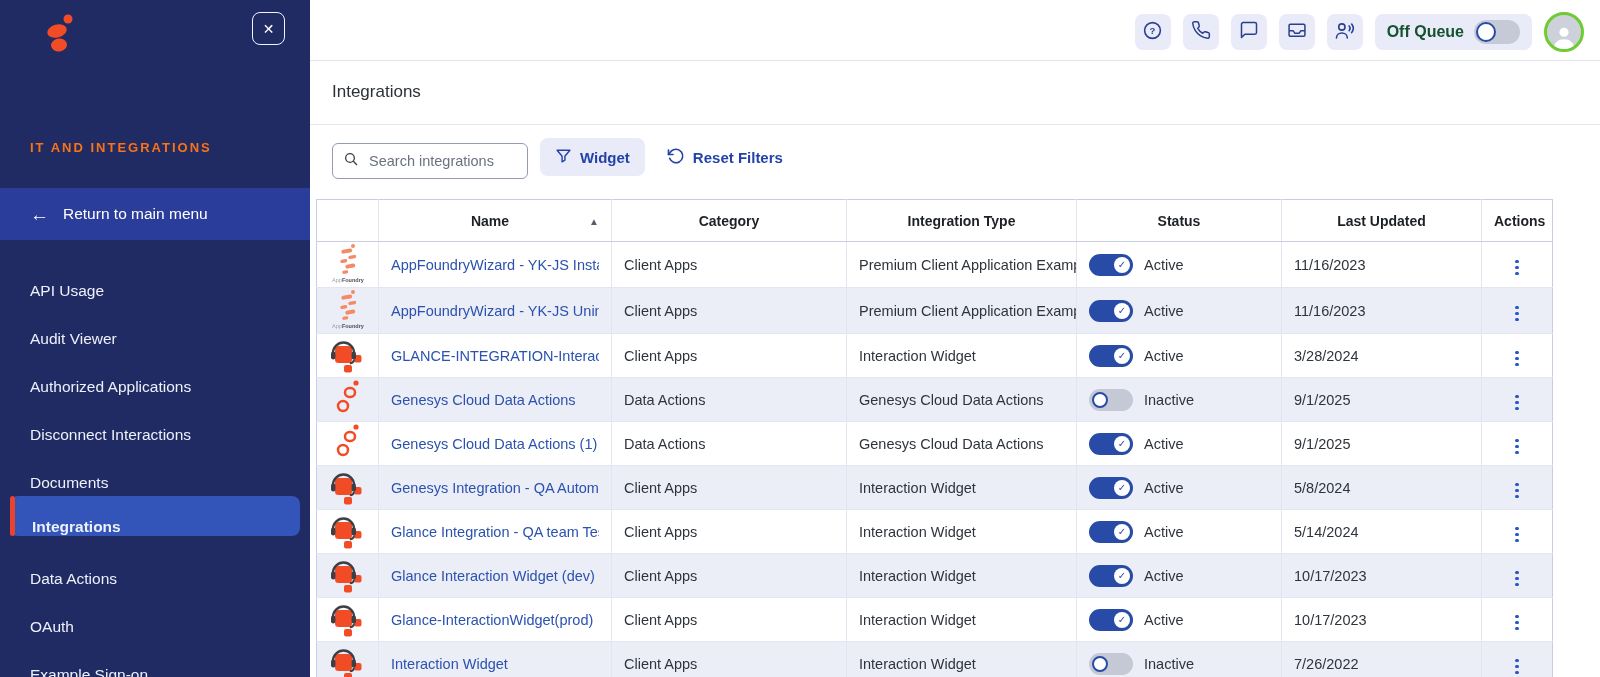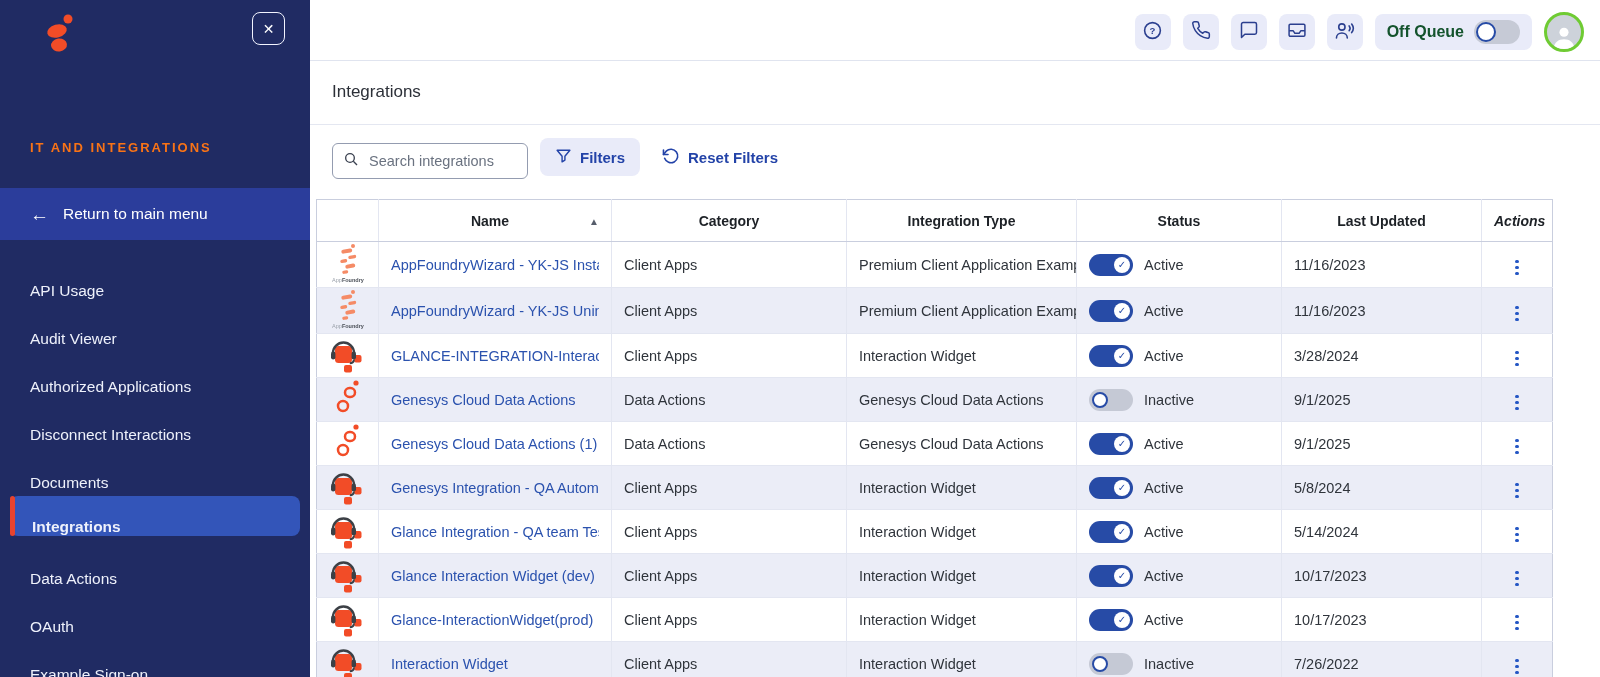--- a/index.html
+++ b/index.html
@@ -48,21 +48,21 @@
     font-size:15px;font-weight:bold;color:#2343a8;cursor:pointer;margin-left:12px;}
   .btn-link{display:flex;align-items:center;gap:8px;height:38px;padding:0 12px;font-size:15px;font-weight:bold;color:#2343a8;cursor:pointer;margin-left:10px;}
   .btn-add{margin-left:auto;margin-right:48px;height:37px;display:flex;align-items:center;background:#e9ebf9;border-radius:8px;
     padding:0 17px;font-size:15px;font-weight:bold;color:#2343a8;cursor:pointer;}
 
   
   .table-wrap{position:absolute;left:6px;top:199px;width:1236px;}
   table{border-collapse:collapse;table-layout:fixed;width:1236px;border:1px solid #c9cede;}
   th{height:42px;font-size:14px;font-weight:bold;color:#1d2126;text-align:center;padding:0 12px;background:#fff;
      border-bottom:1px solid #c9cede;border-right:1px solid #e3e6f1;box-sizing:border-box;}
-  th:last-child,td:last-child{border-right:none;font-style:italic;}
+  th:last-child,td:last-child{border-right:none;}
   td{height:44px;padding:0 12px;font-size:14.5px;color:#2f343b;border-right:1px solid #e3e6f1;border-top:1px solid #e3e6f1;box-sizing:border-box;overflow:hidden;white-space:nowrap;}
   tbody tr:nth-child(even){background:#ebedf7;}
   .sort-arrow{float:right;color:#565d6b;font-size:10px;margin-top:3px;}
   td.icon-cell{text-align:center;padding:0 4px;}
   a.int-link{color:#2b52ae;text-decoration:none;display:block;overflow:hidden;white-space:nowrap;}
   .status-cell{display:flex;align-items:center;gap:11px;}
   .tgl{position:relative;width:44px;height:22px;border-radius:11px;flex:0 0 auto;}
   .tgl.on{background:#274ba6;}
   .tgl.on .knob{position:absolute;right:3px;top:3px;width:16px;height:16px;border-radius:50%;background:#fff;
     display:flex;align-items:center;justify-content:center;font-size:10px;color:#274ba6;line-height:1;}
@@ -191,21 +191,21 @@
             </svg>
         </span>
         <input type="text" placeholder="Search integrations" style="">
       </div>
       <div class="btn-lav">
         <span>
           <svg width="17" height="17" viewBox="0 0 24 24" fill="none" stroke="#2343a8" stroke-width="2" stroke-linejoin="round">
               <path d="M3 4.5h18l-7 8.5v5.5l-4 2.5v-8z"></path>
             </svg>
         </span>
-        <span>Filters</span>
+        <span>Widget</span>
       </div>
       <div class="btn-link">
         <span>
           <svg width="18" height="18" viewBox="0 0 24 24" fill="none" stroke="#2343a8" stroke-width="2.2" stroke-linecap="round" stroke-linejoin="round">
               <polyline points="2 4 2 10 8 10"></polyline>
               <path d="M3.5 15a9 9 0 1 0 2.1-9.4L2 10"></path>
             </svg>
         </span>
         <span>Reset Filters</span>
       </div>

